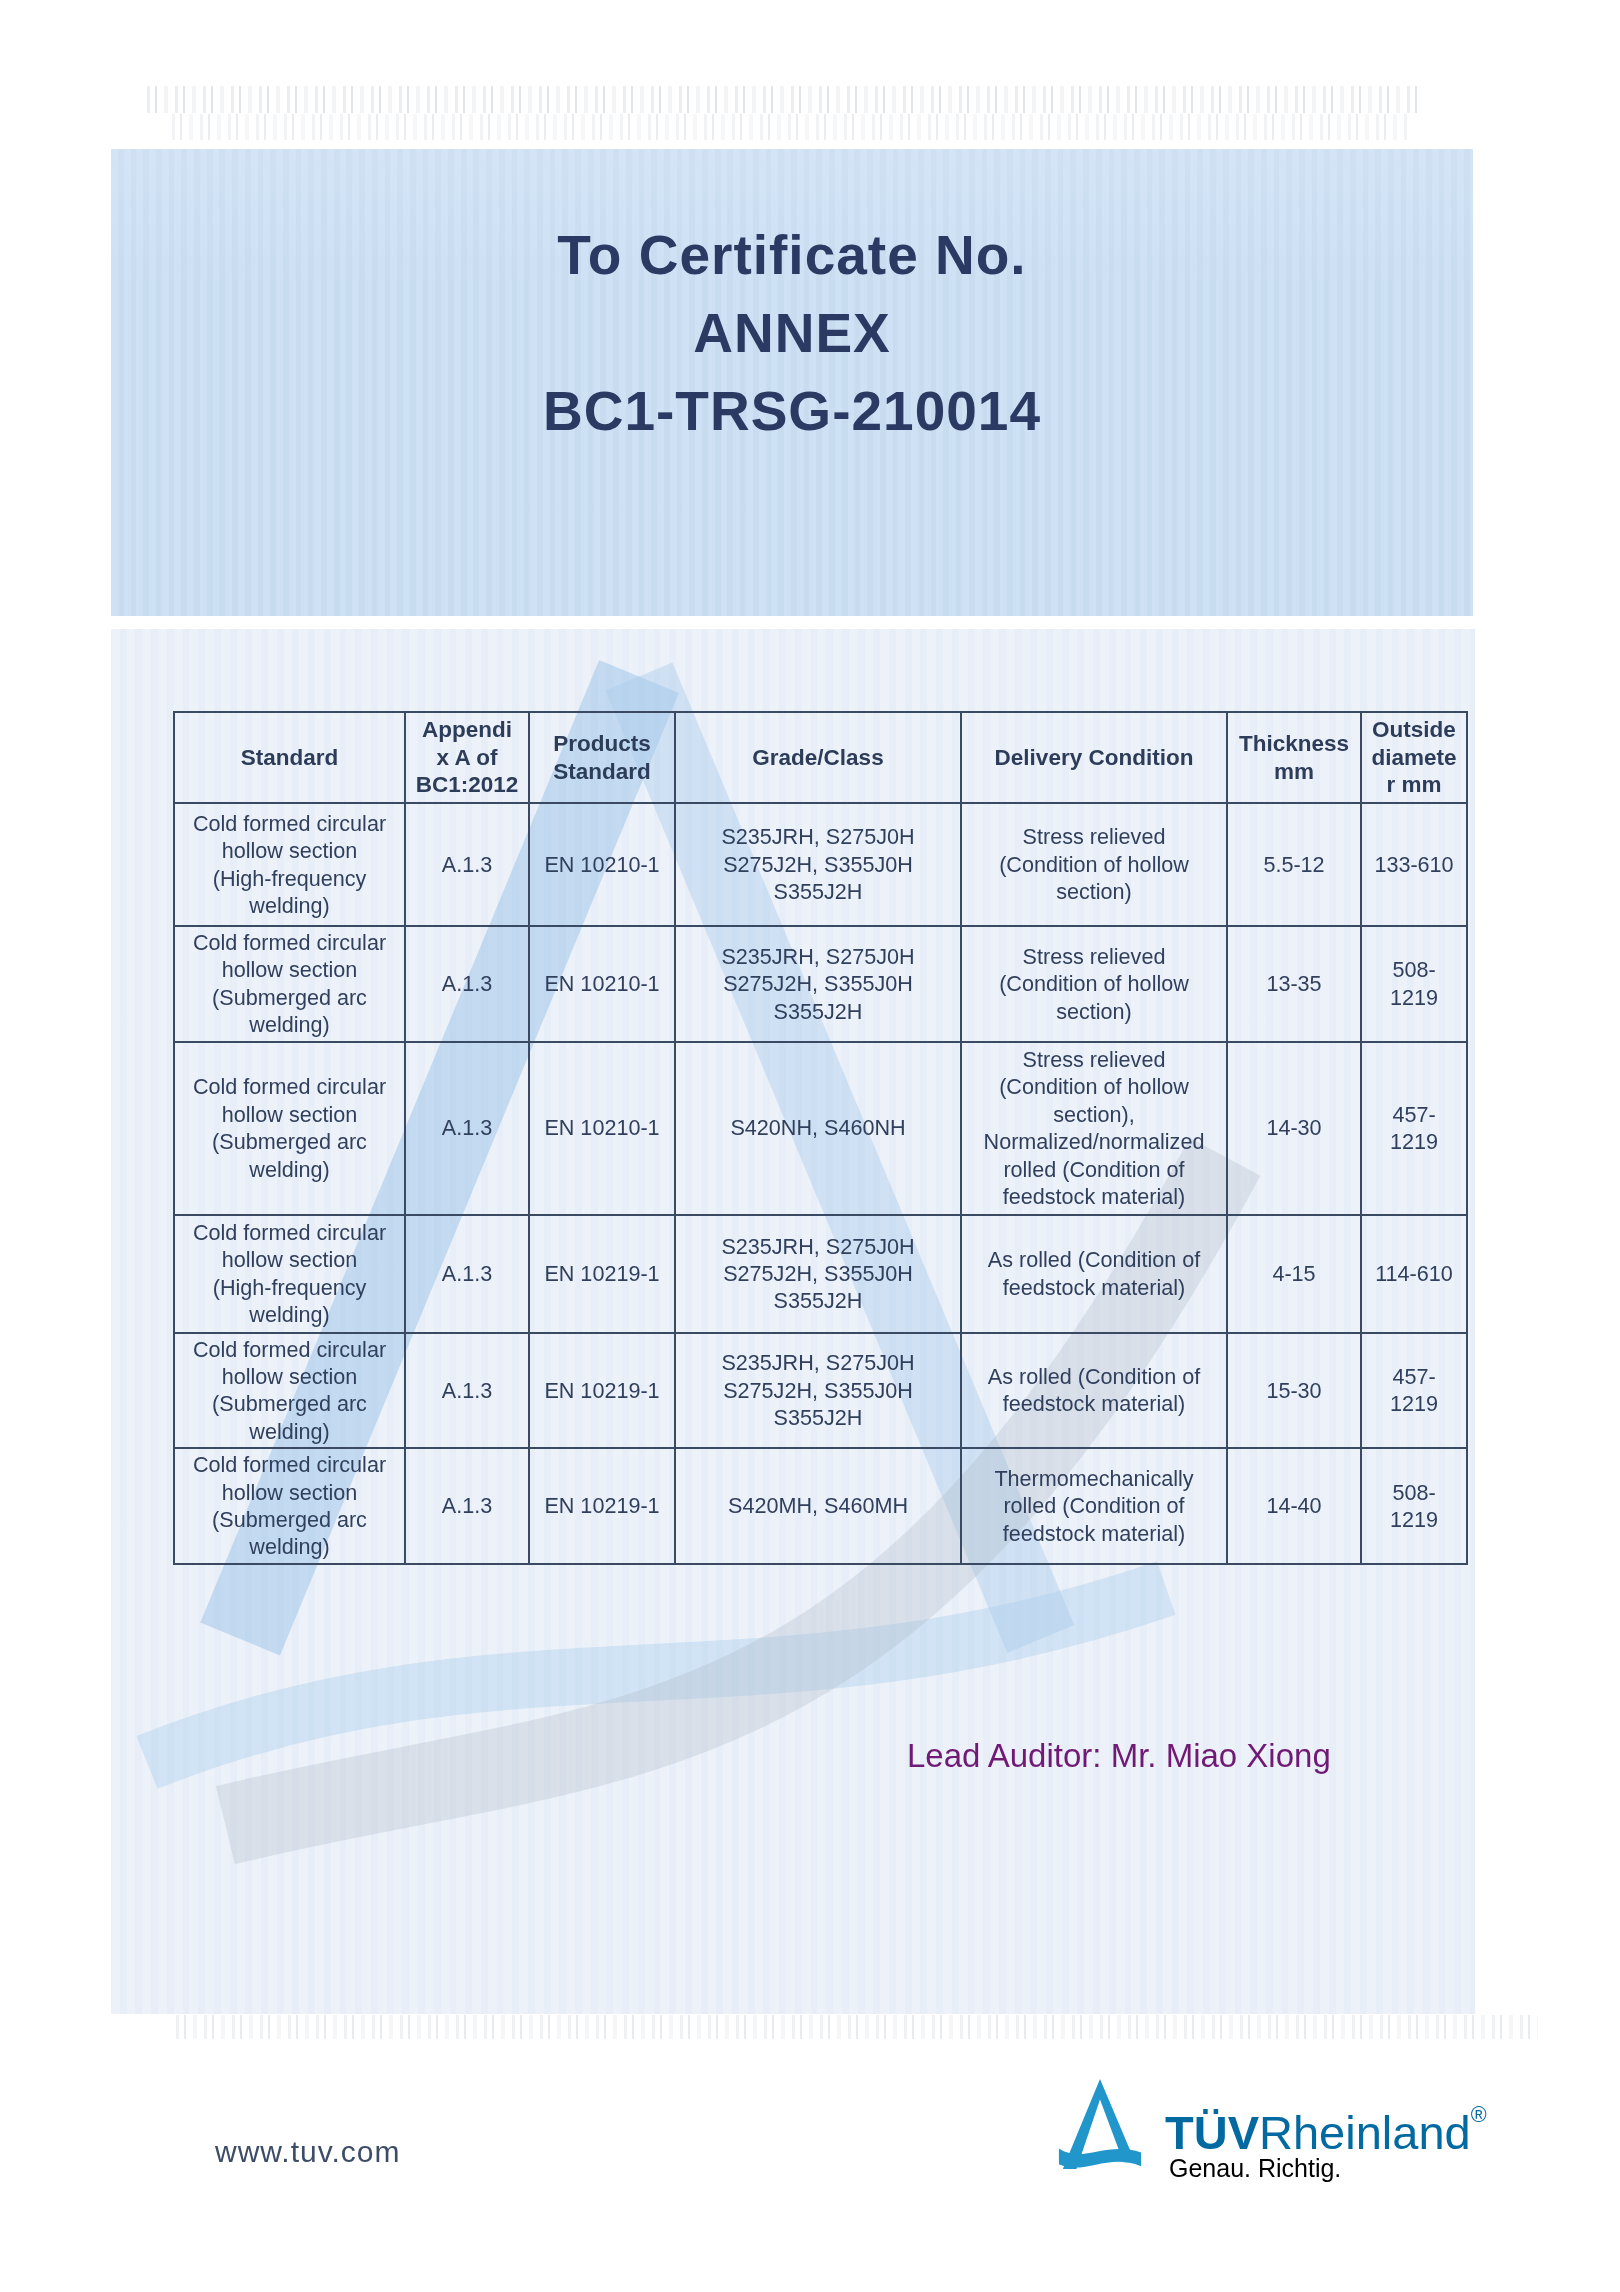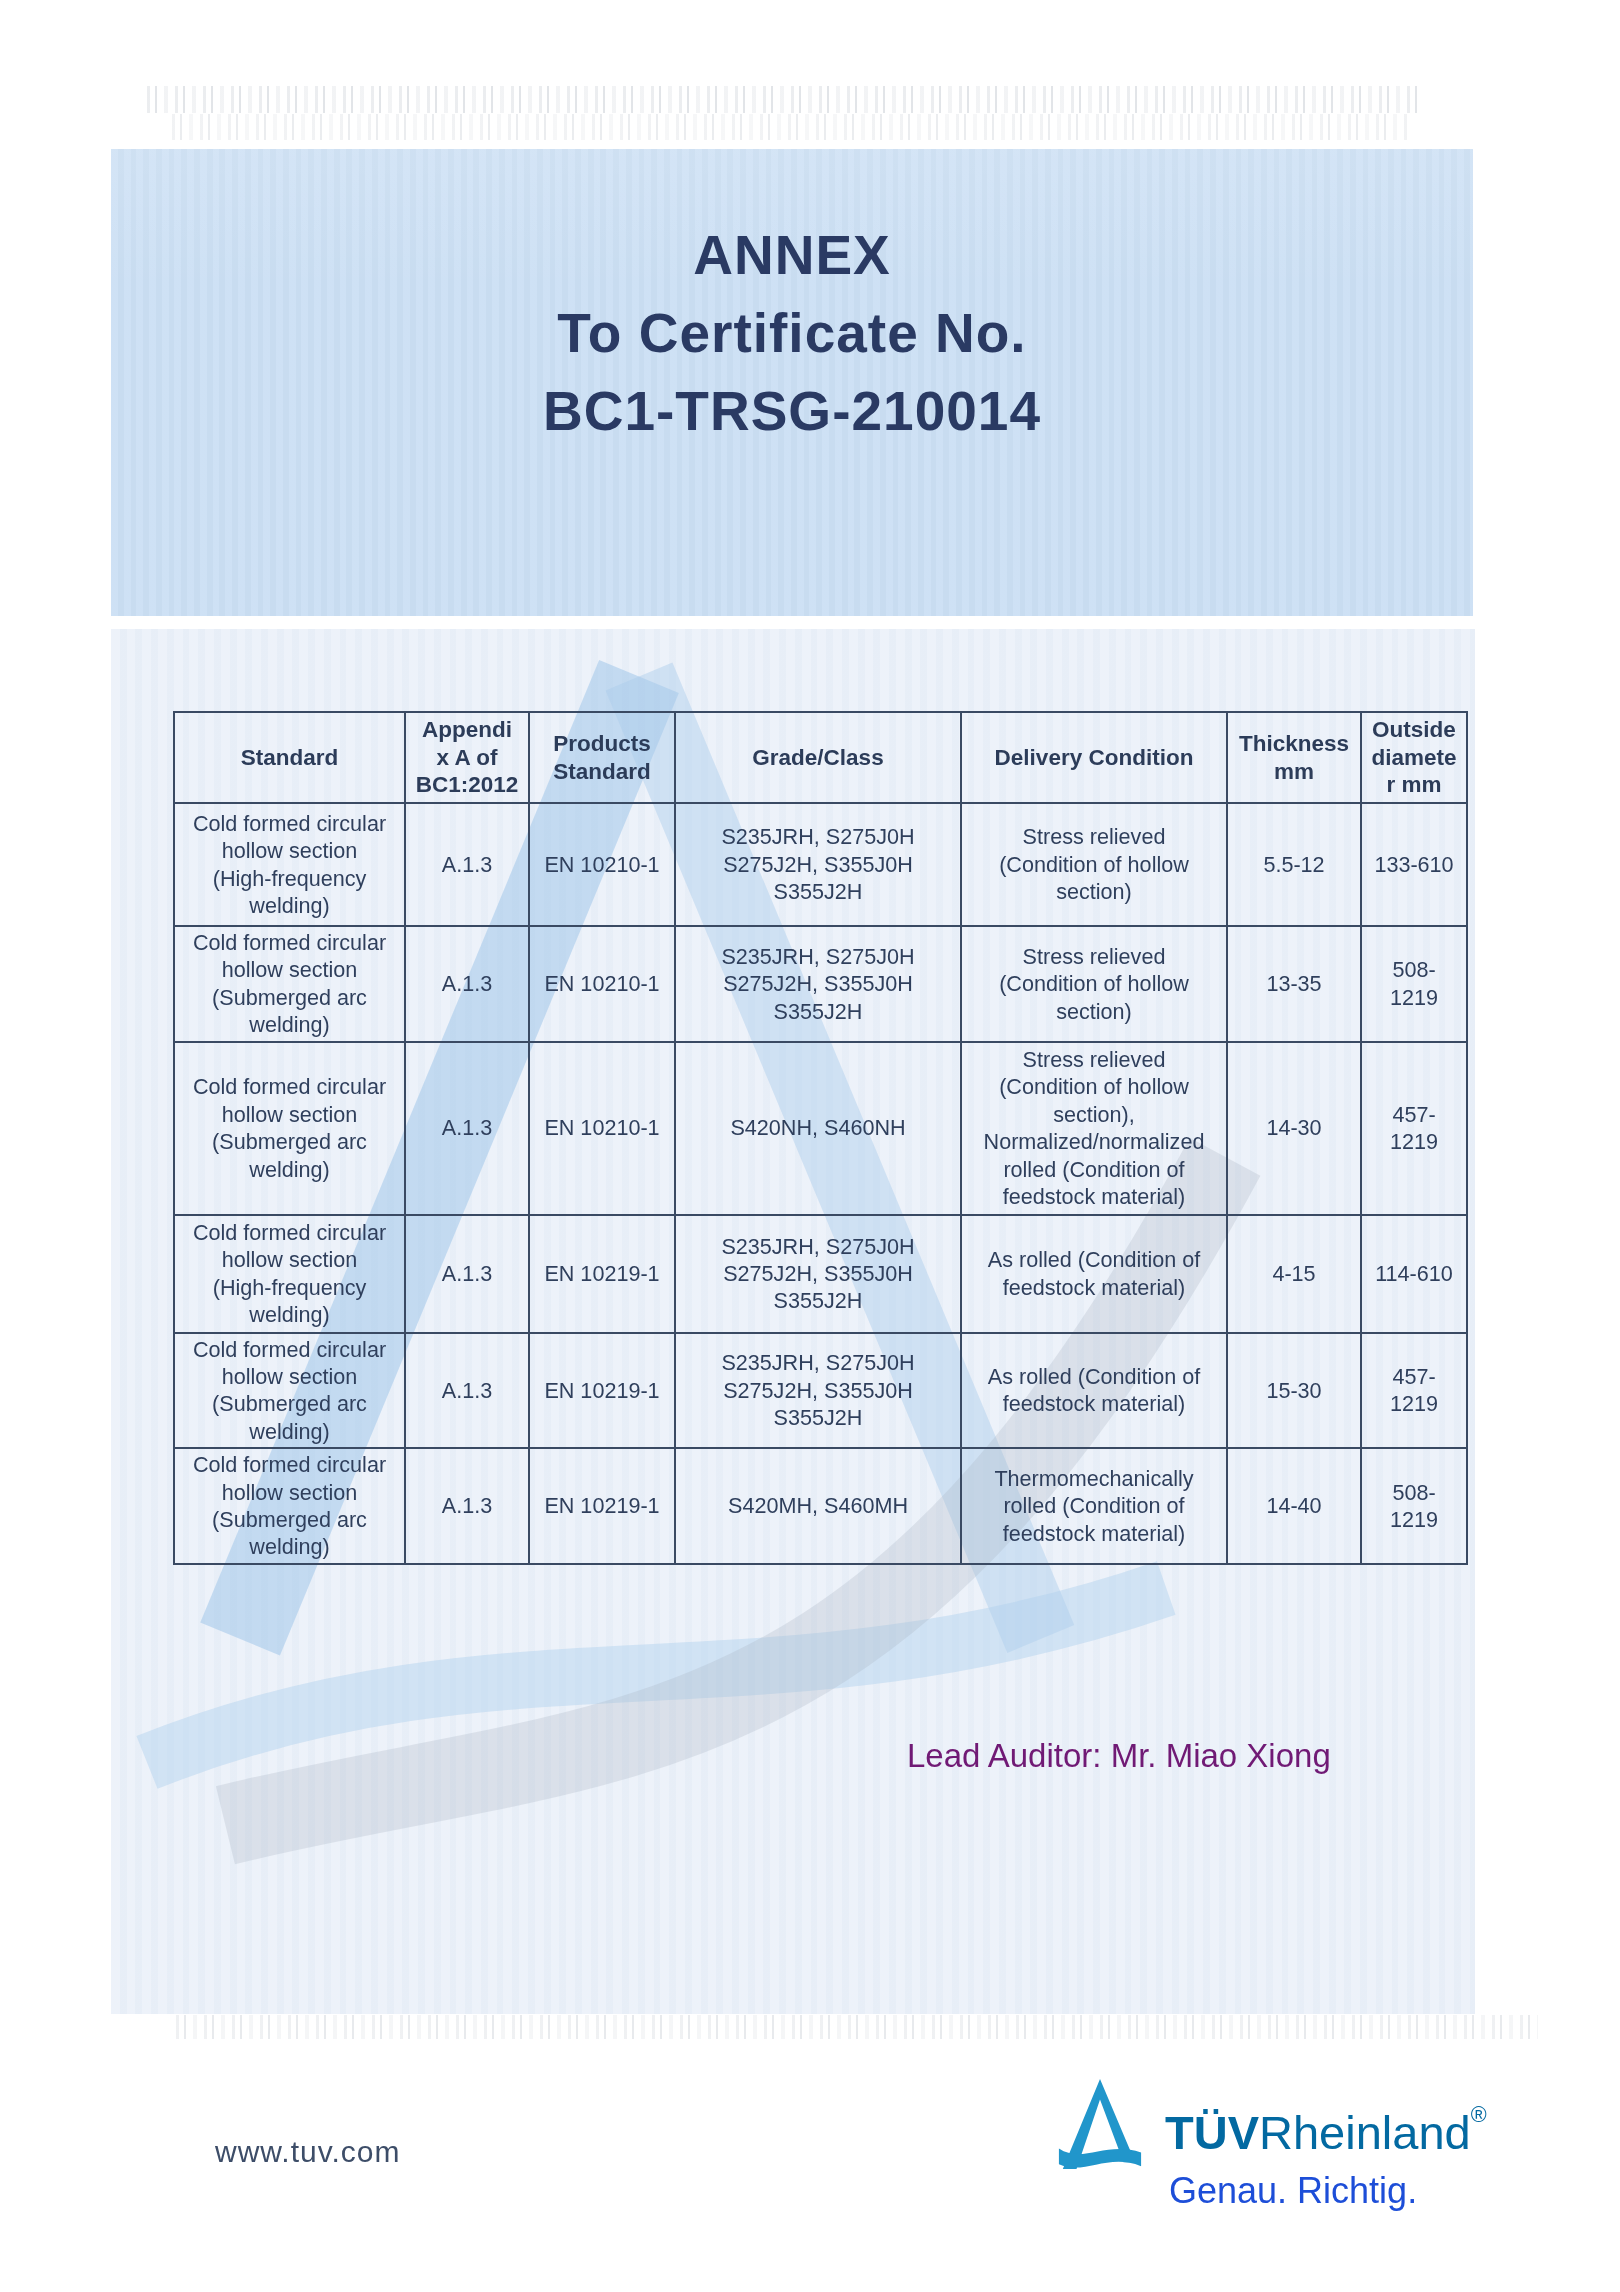--- a/index.html
+++ b/index.html
@@ -59,35 +59,35 @@
     position:absolute; left:907px; top:1737px; font-size:33px; color:#701a75;
   }
 
   
   .site-url { position:absolute; left:215px; top:2135px; font-size:30px; letter-spacing:1px; color:#3d4d68; }
   .logo { position:absolute; left:1055px; top:2076px; width:470px; height:147px; }
   .logo-triangle { position:absolute; left:0; top:0; width:90px; height:102px; }
   .logo-text { position:absolute; left:110px; top:25.5px; font-size:47px; color:#0369a1; white-space:nowrap; }
   .logo-text .bold { font-weight:bold; }
   .logo-text .reg { font-size:21.6px; vertical-align:27.4px; }
-  .logo-tagline { position:absolute; left:114px; top:94px; font-size:36px; color:#1d4ed8; white-space:nowrap; }
+  .logo-tagline { position:absolute; left:114px; top:78px; font-size:25px; color:#000000; white-space:nowrap; }
 </style>
 </head>
 <body>
 
 <div class="page">
 
   <div class="noise noise-top-1"></div>
   <div class="noise noise-top-2"></div>
   <div class="noise noise-bottom"></div>
 
   <div class="header-band">
     <div class="title-wrap">
+      <div class="title-line">To Certificate No.</div>
       <div class="title-line">ANNEX</div>
-      <div class="title-line">To Certificate No.</div>
       <div class="title-line">BC1-TRSG-210014</div>
     </div>
   </div>
 
   <div class="body-tint"></div>
 
   <svg class="watermark" width="1620" height="2293" viewBox="0 0 1653 2339">
     <path d="M652 690 L245 1672" stroke="rgba(160,198,233,0.55)" stroke-width="88" fill="none"></path>
     <path d="M652 690 L1062 1672" stroke="rgba(170,205,236,0.45)" stroke-width="74" fill="none"></path>
     <path d="M150 1798 C 520 1650, 780 1762, 1190 1620" stroke="rgba(175,208,238,0.45)" stroke-width="58" fill="none"></path>

